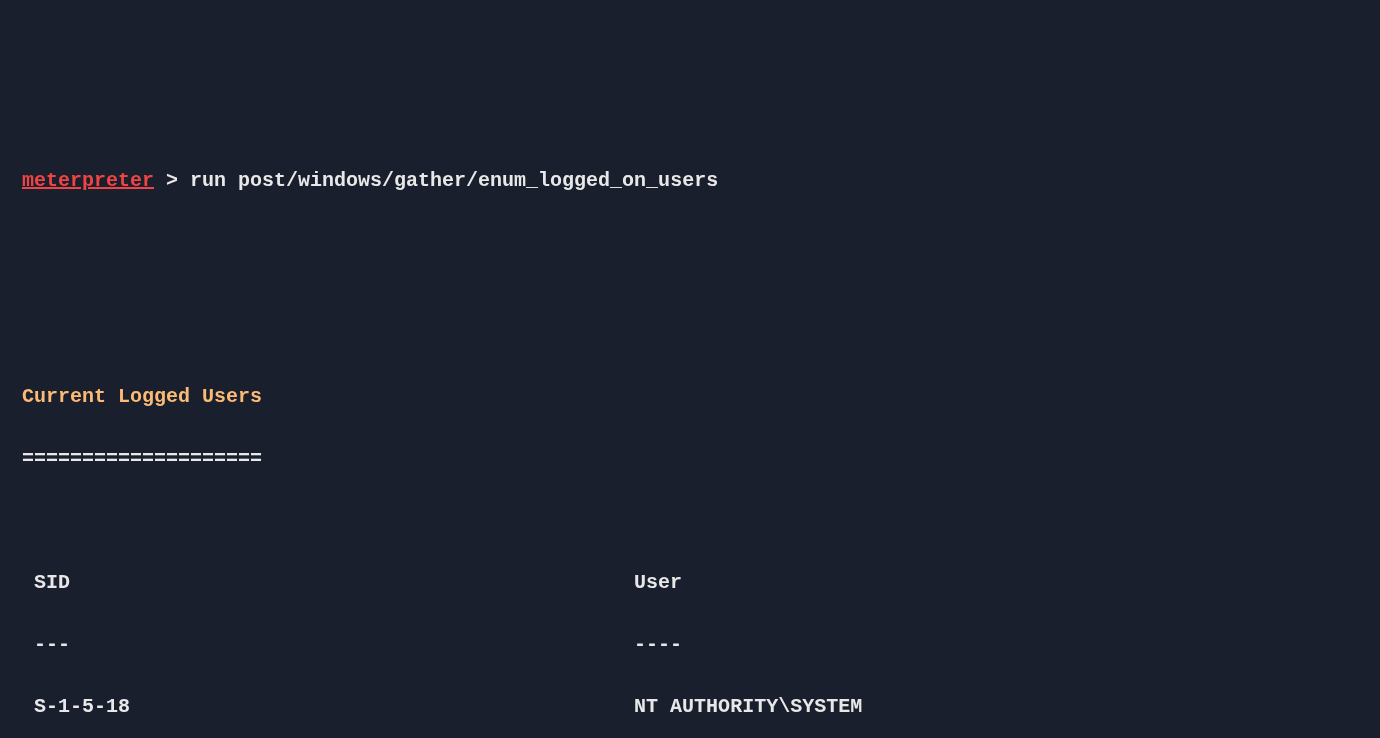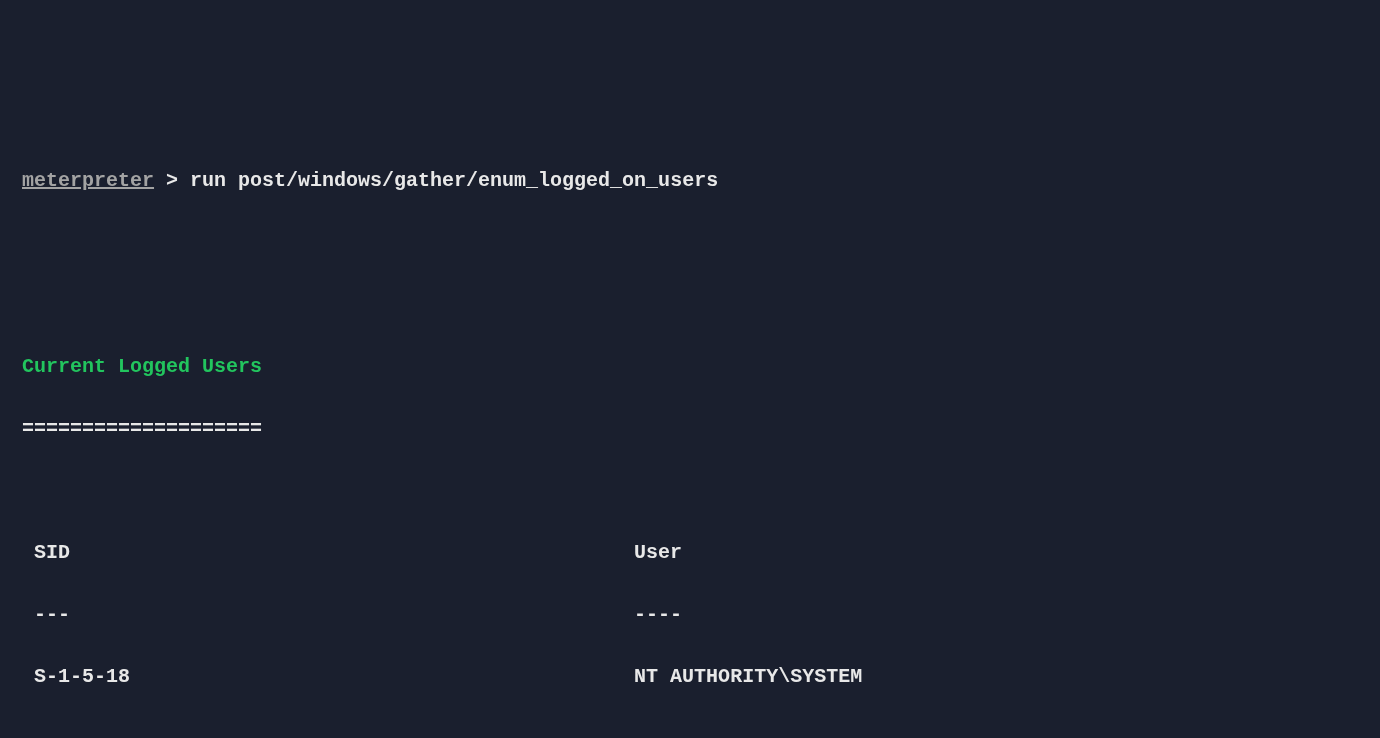--- a/index.html
+++ b/index.html
@@ -12,39 +12,40 @@
       color: #d4d4d4;
       font-family: 'Consolas', 'Monaco', 'Courier New', monospace;
       font-size: 20px;
       font-weight: bold;
       line-height: 1.55;
       padding: 10px 22px;
       white-space: pre;
     }
     .prompt-name {
       text-decoration: underline;
-      color: #a3a3a3;
+      color: #ef4444;
     }
     .prompt-arrow {
       color: #e8e8e8;
     }
     .command {
       color: #e8e8e8;
     }
     .bracket {
       color: #4a9eff;
     }
     .star {
       color: #4a9eff;
     }
     .status-text {
       color: #e8e8e8;
     }
     .section-header {
-      color: #22c55e;
+      color: #fdba74;
+      margin-top: 30px;
     }
     .section-underline {
       color: #e8e8e8;
     }
     .col-header {
       color: #e8e8e8;
     }
     .col-underline {
       color: #e8e8e8;
     }

